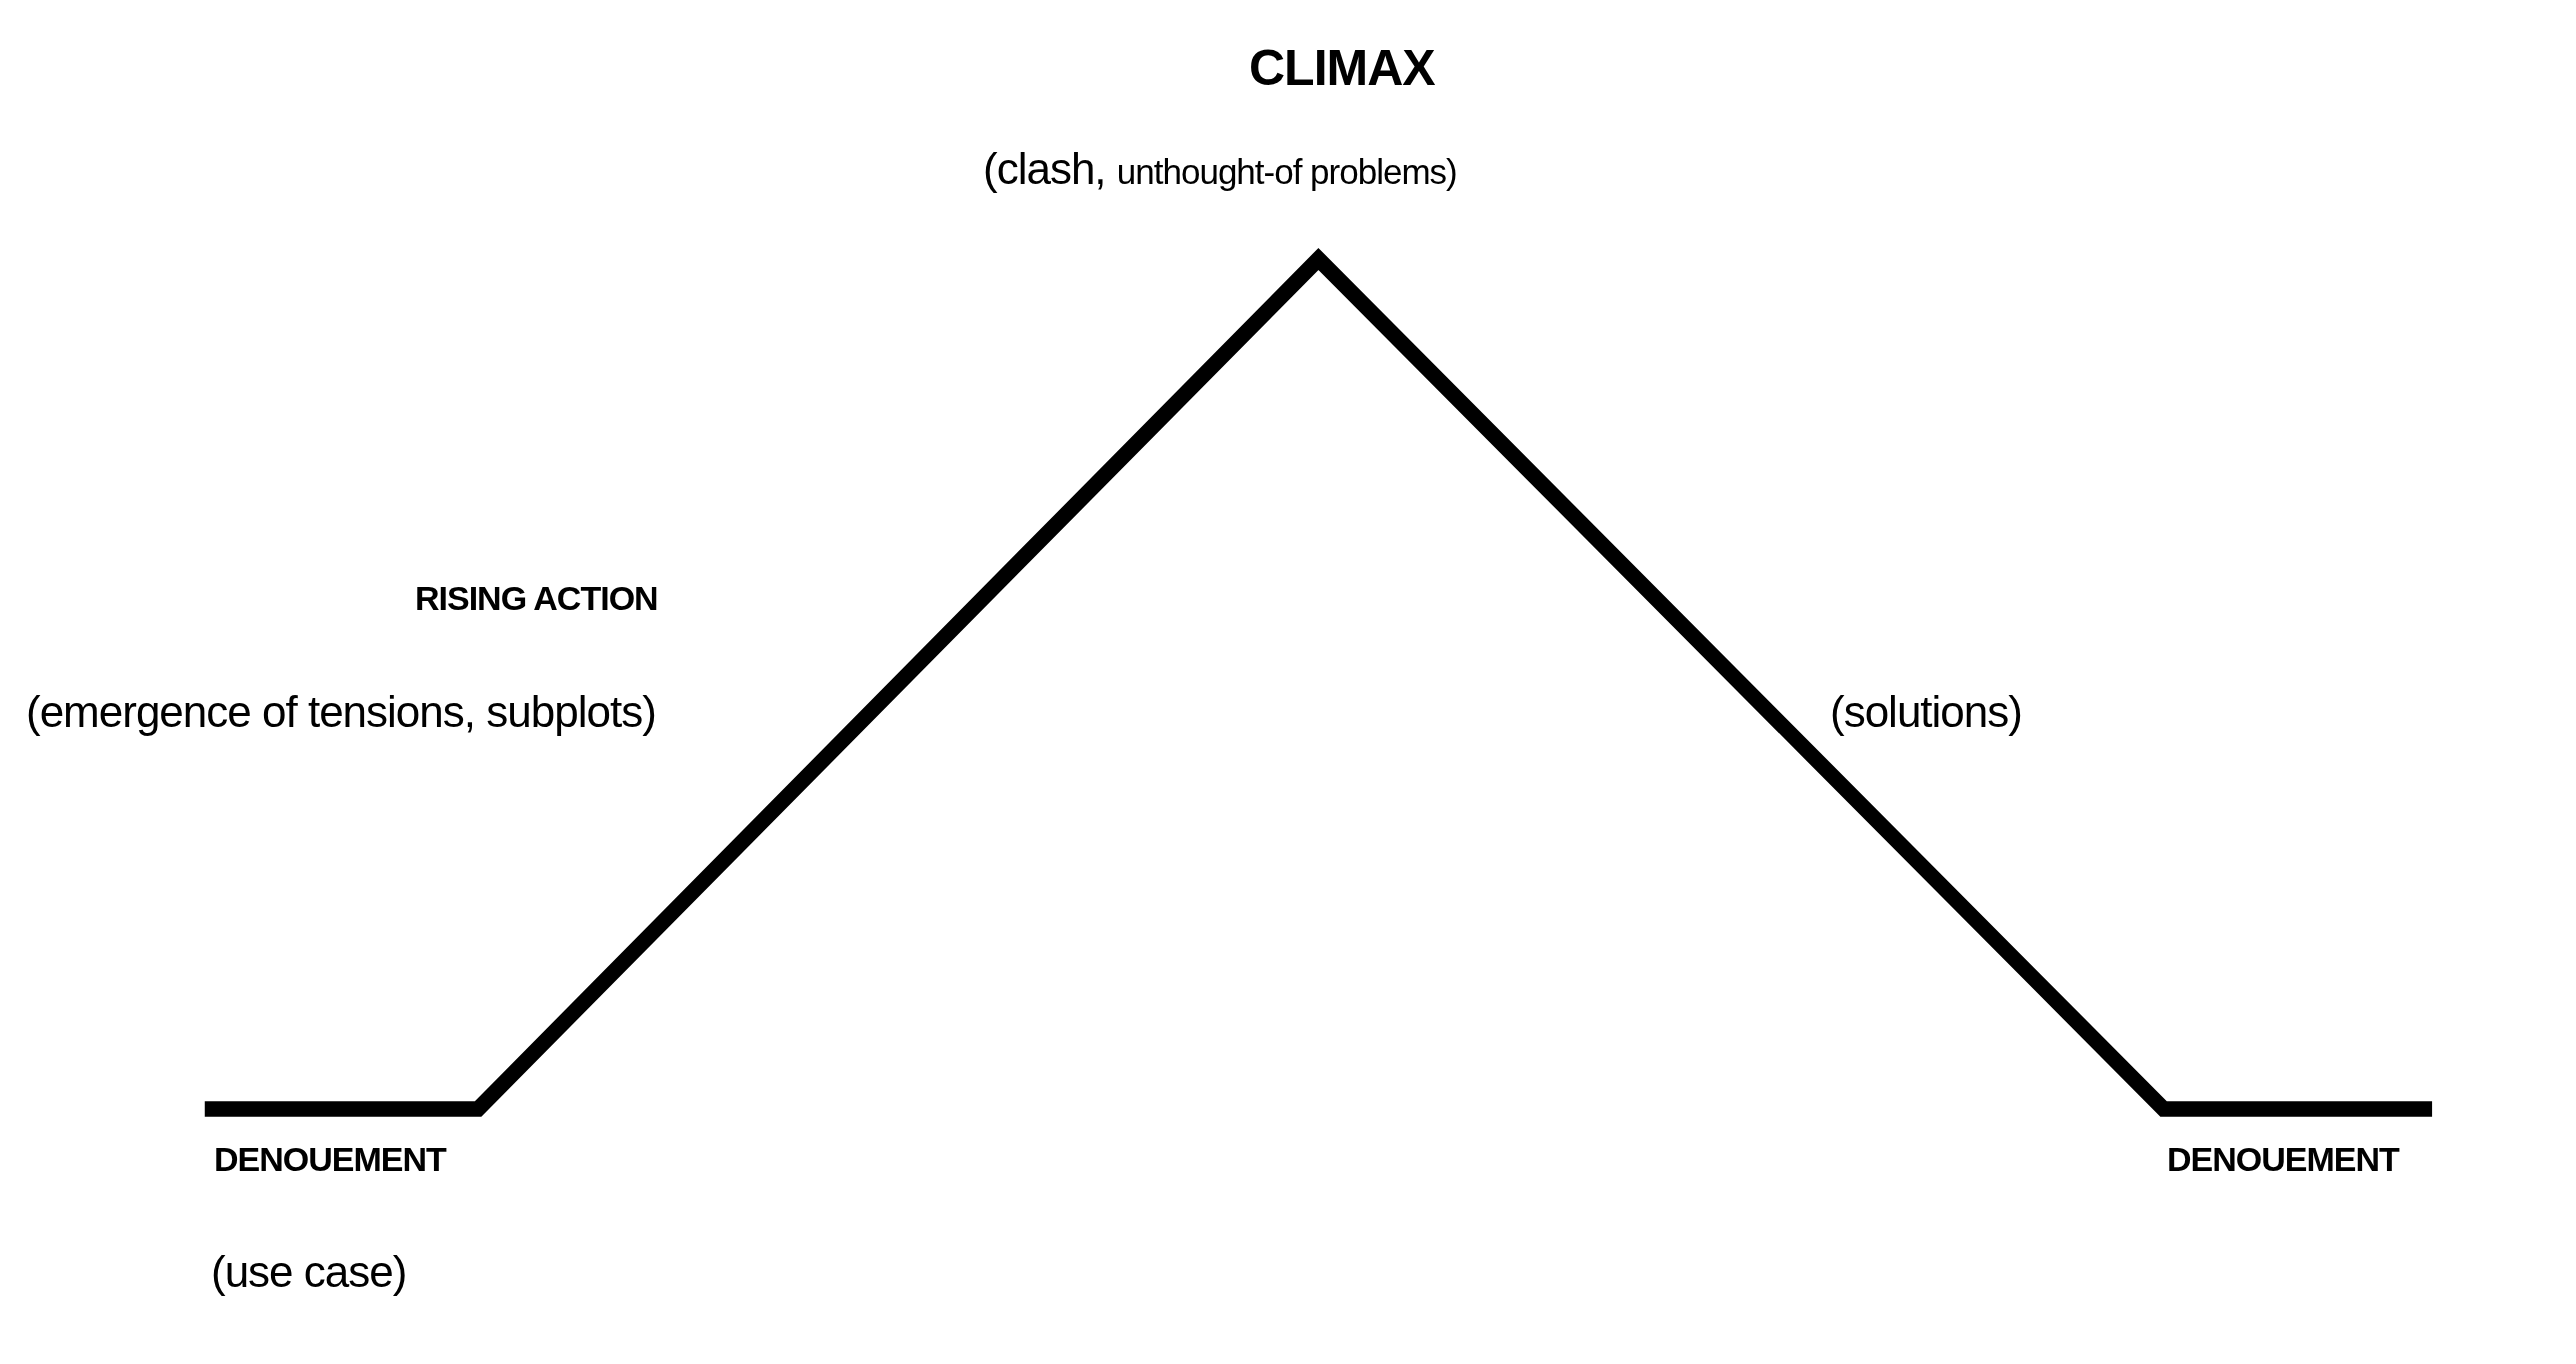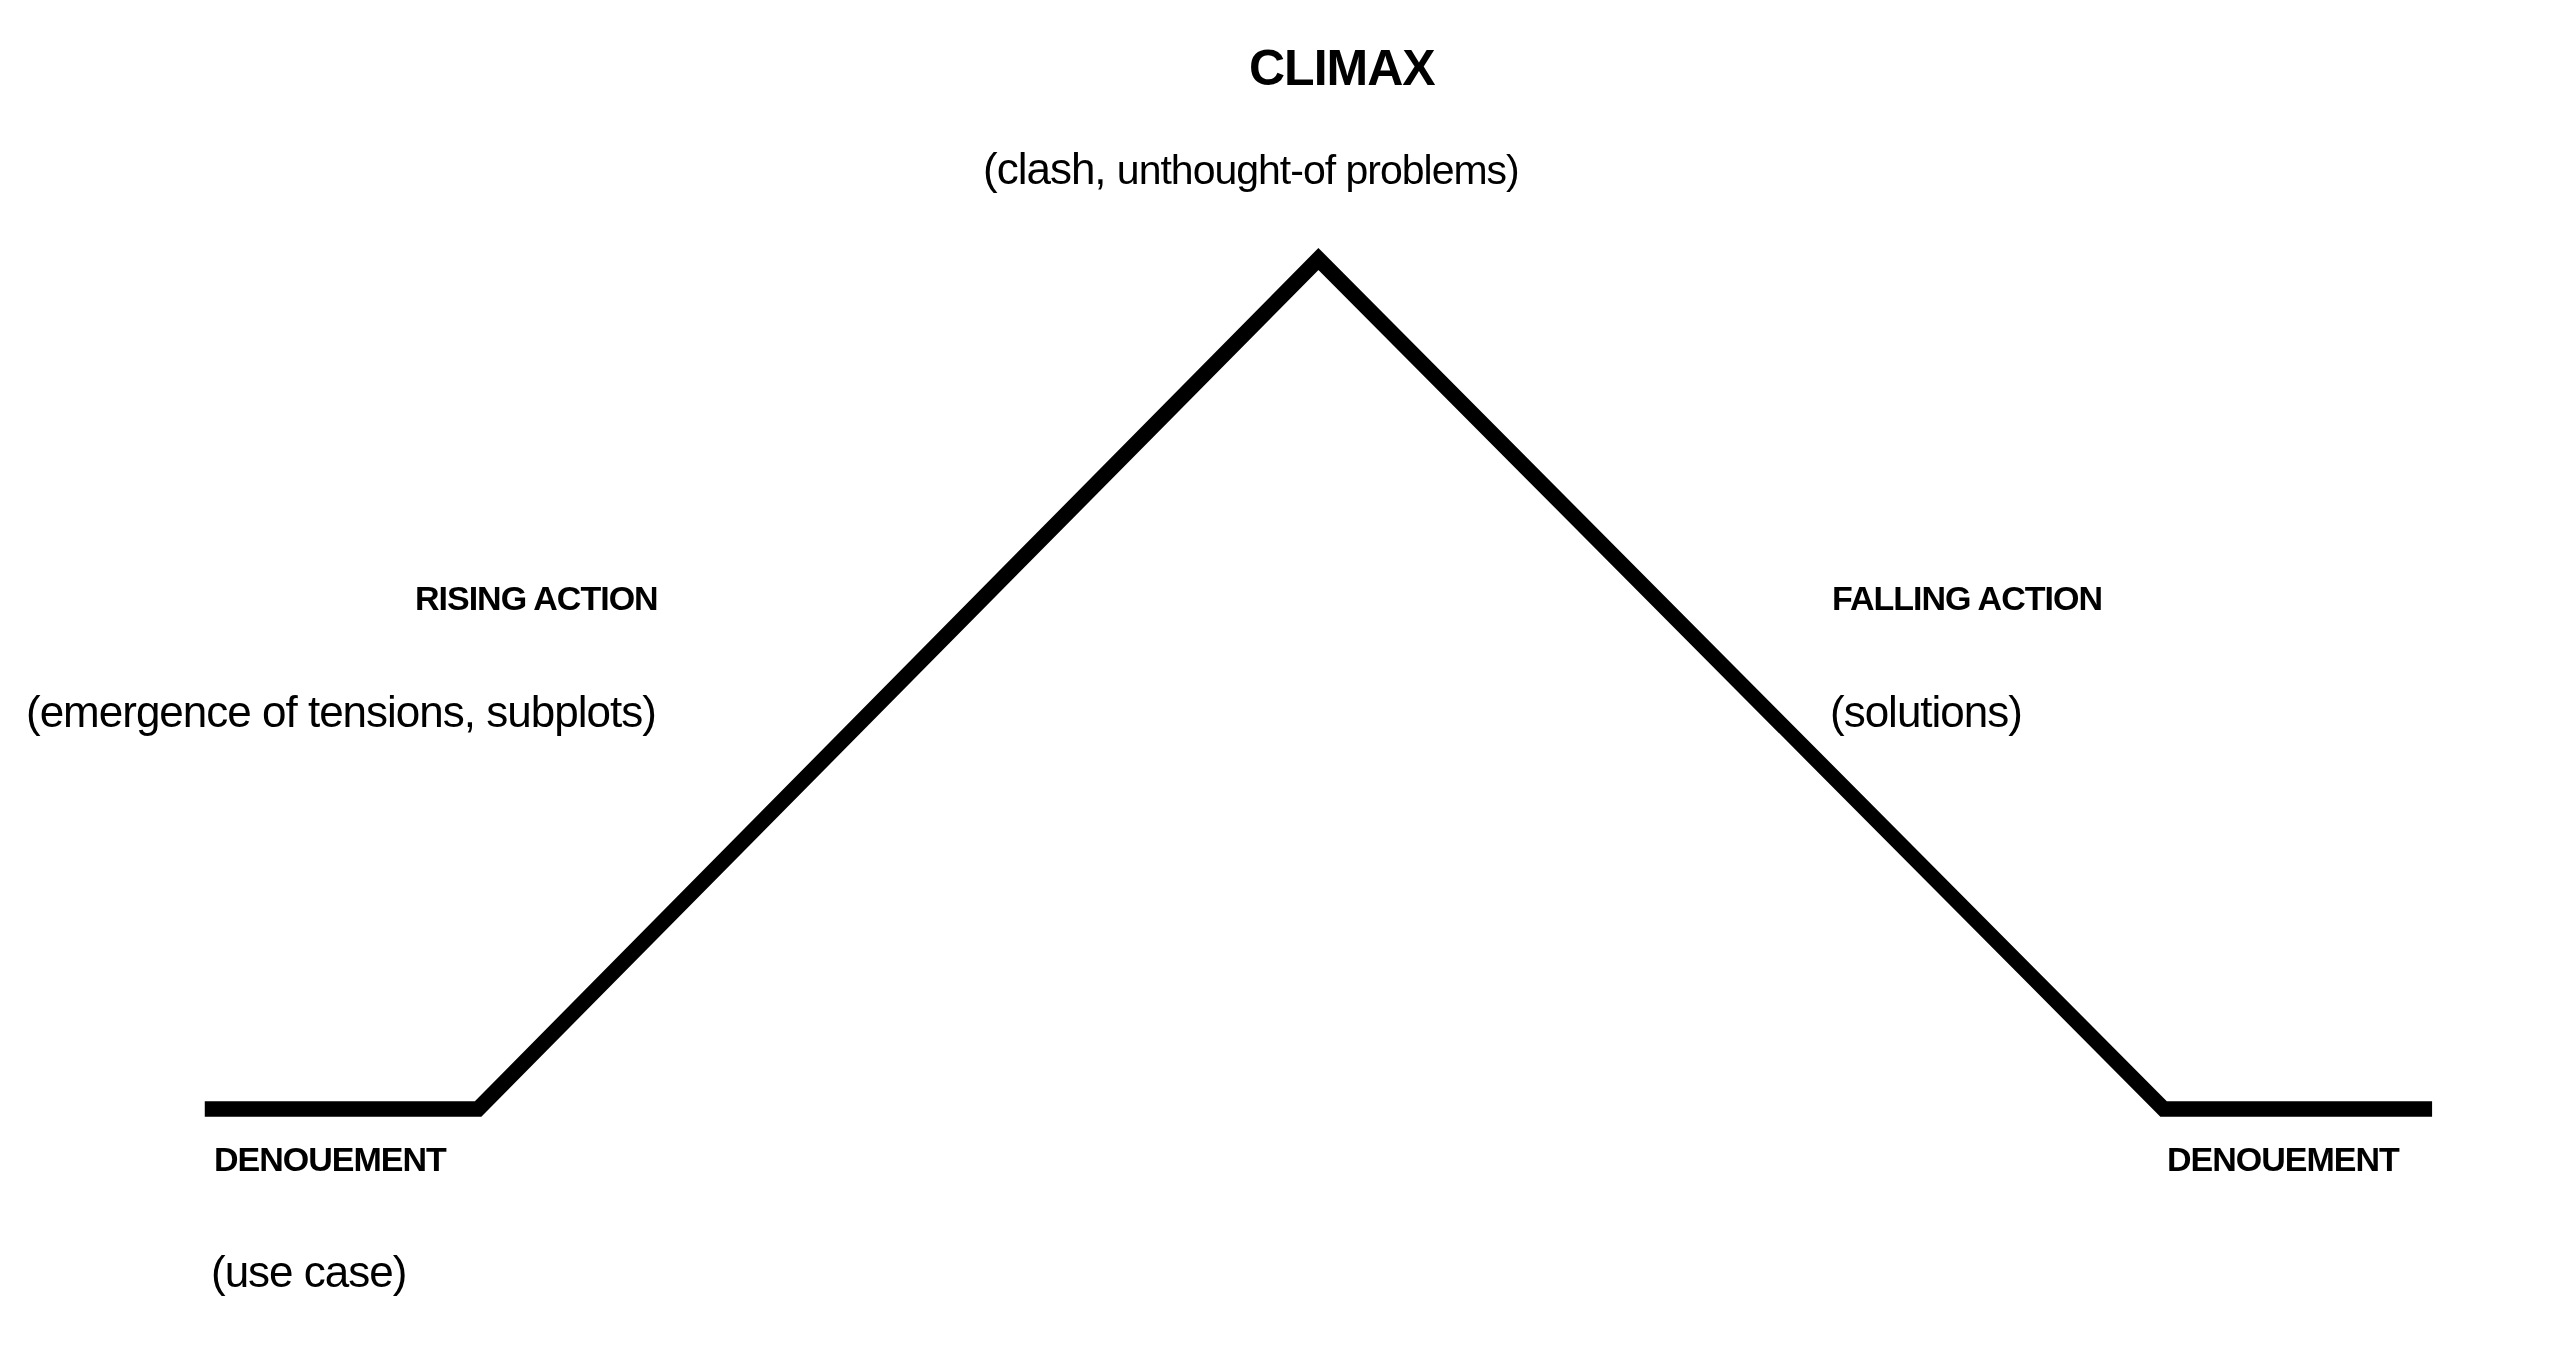--- a/index.html
+++ b/index.html
@@ -41,21 +41,21 @@
   }
   .annotation {
     position: absolute;
     font-weight: 400;
     font-size: 44px;
     line-height: 1.2;
     letter-spacing: -1px;
     white-space: nowrap;
   }
   .annotation .emphasis {
-    font-size: 41px;
+    font-size: 35px;
   }
   
   .pos-climax-label      { left: 1249px; top: 38px;   }
   .pos-climax-annot      { left: 983px; top: 143px;  }
   .pos-rising-label      { left: 415px;  top: 578px;  }
   .pos-rising-annot      { left: 26px;   top: 686px; text-align: right;  }
   .pos-falling-label     { left: 1832px; top: 578px;  }
   .pos-falling-annot     { left: 1830px; top: 686px;  }
   .pos-exposition-label  { left: 214px;  top: 1139px; }
   .pos-exposition-annot  { left: 211px;  top: 1246px; text-align: center; }
@@ -72,21 +72,20 @@
   </svg>
 
   <div class="stage-label climax pos-climax-label">CLIMAX</div>
 
   <div class="annotation pos-climax-annot"><span>(clash, </span><span class="emphasis">unthought-of problems)</span></div>
 
   <div class="stage-label pos-rising-label">RISING ACTION</div>
 
   <div class="annotation pos-rising-annot">(emergence of tensions, subplots)</div>
 
-  <div class="stage-label pos-falling-label">FALLING ACTION</div>
 
   <div class="annotation pos-falling-annot">(solutions)</div>
 
   <div class="stage-label pos-exposition-label">DENOUEMENT</div>
 
   <div class="annotation pos-exposition-annot">(use case)</div>
 
   <div class="stage-label pos-denouement-label">DENOUEMENT</div>
 
 

